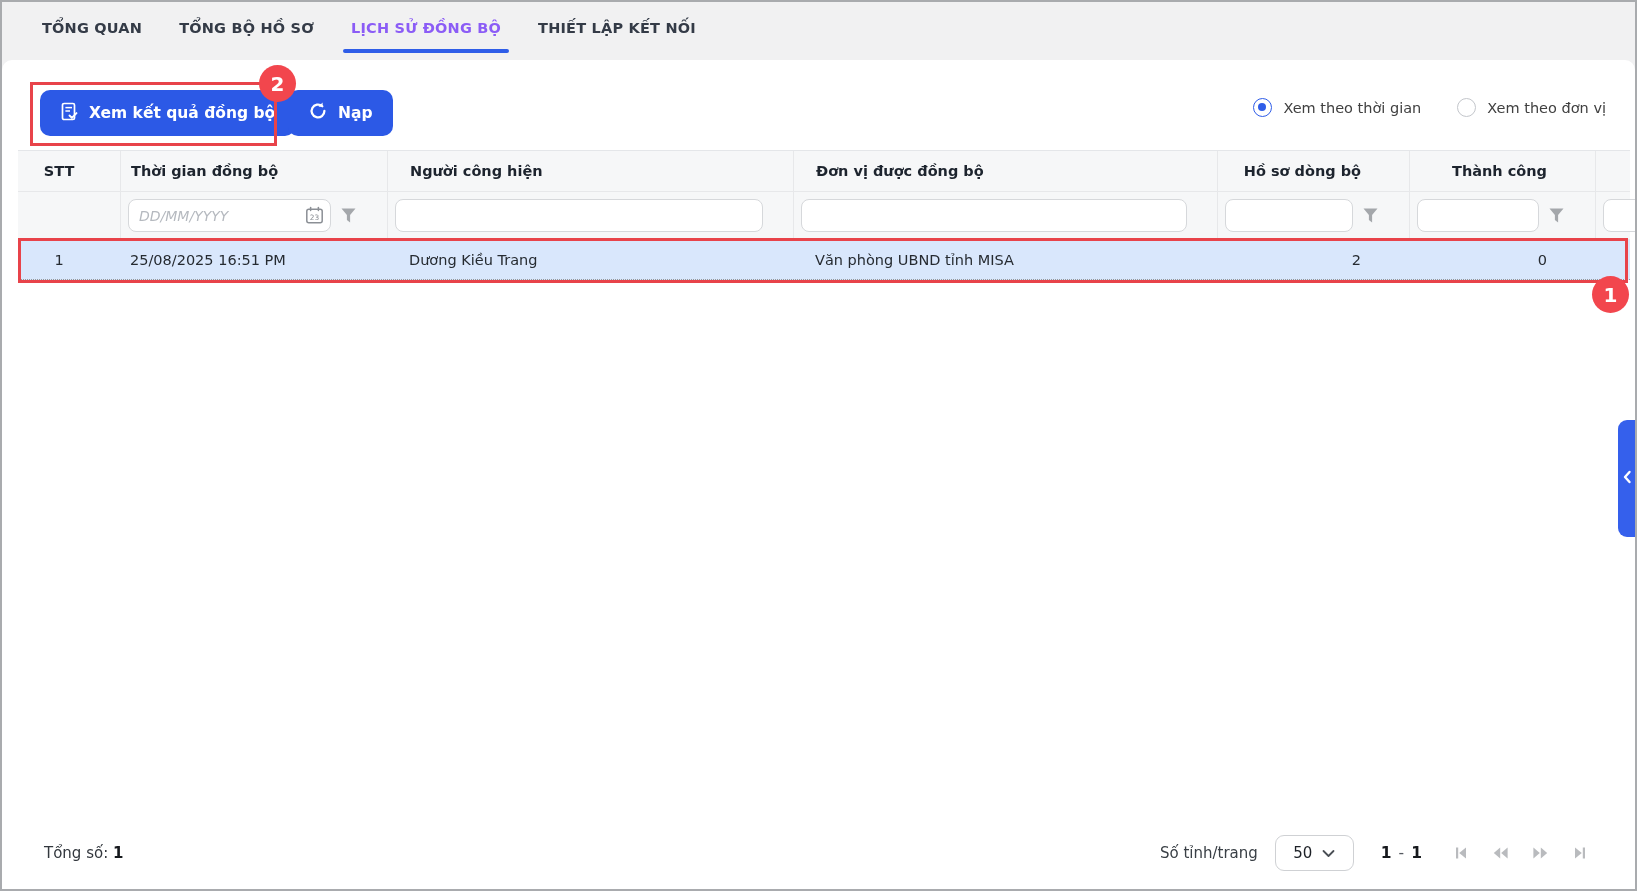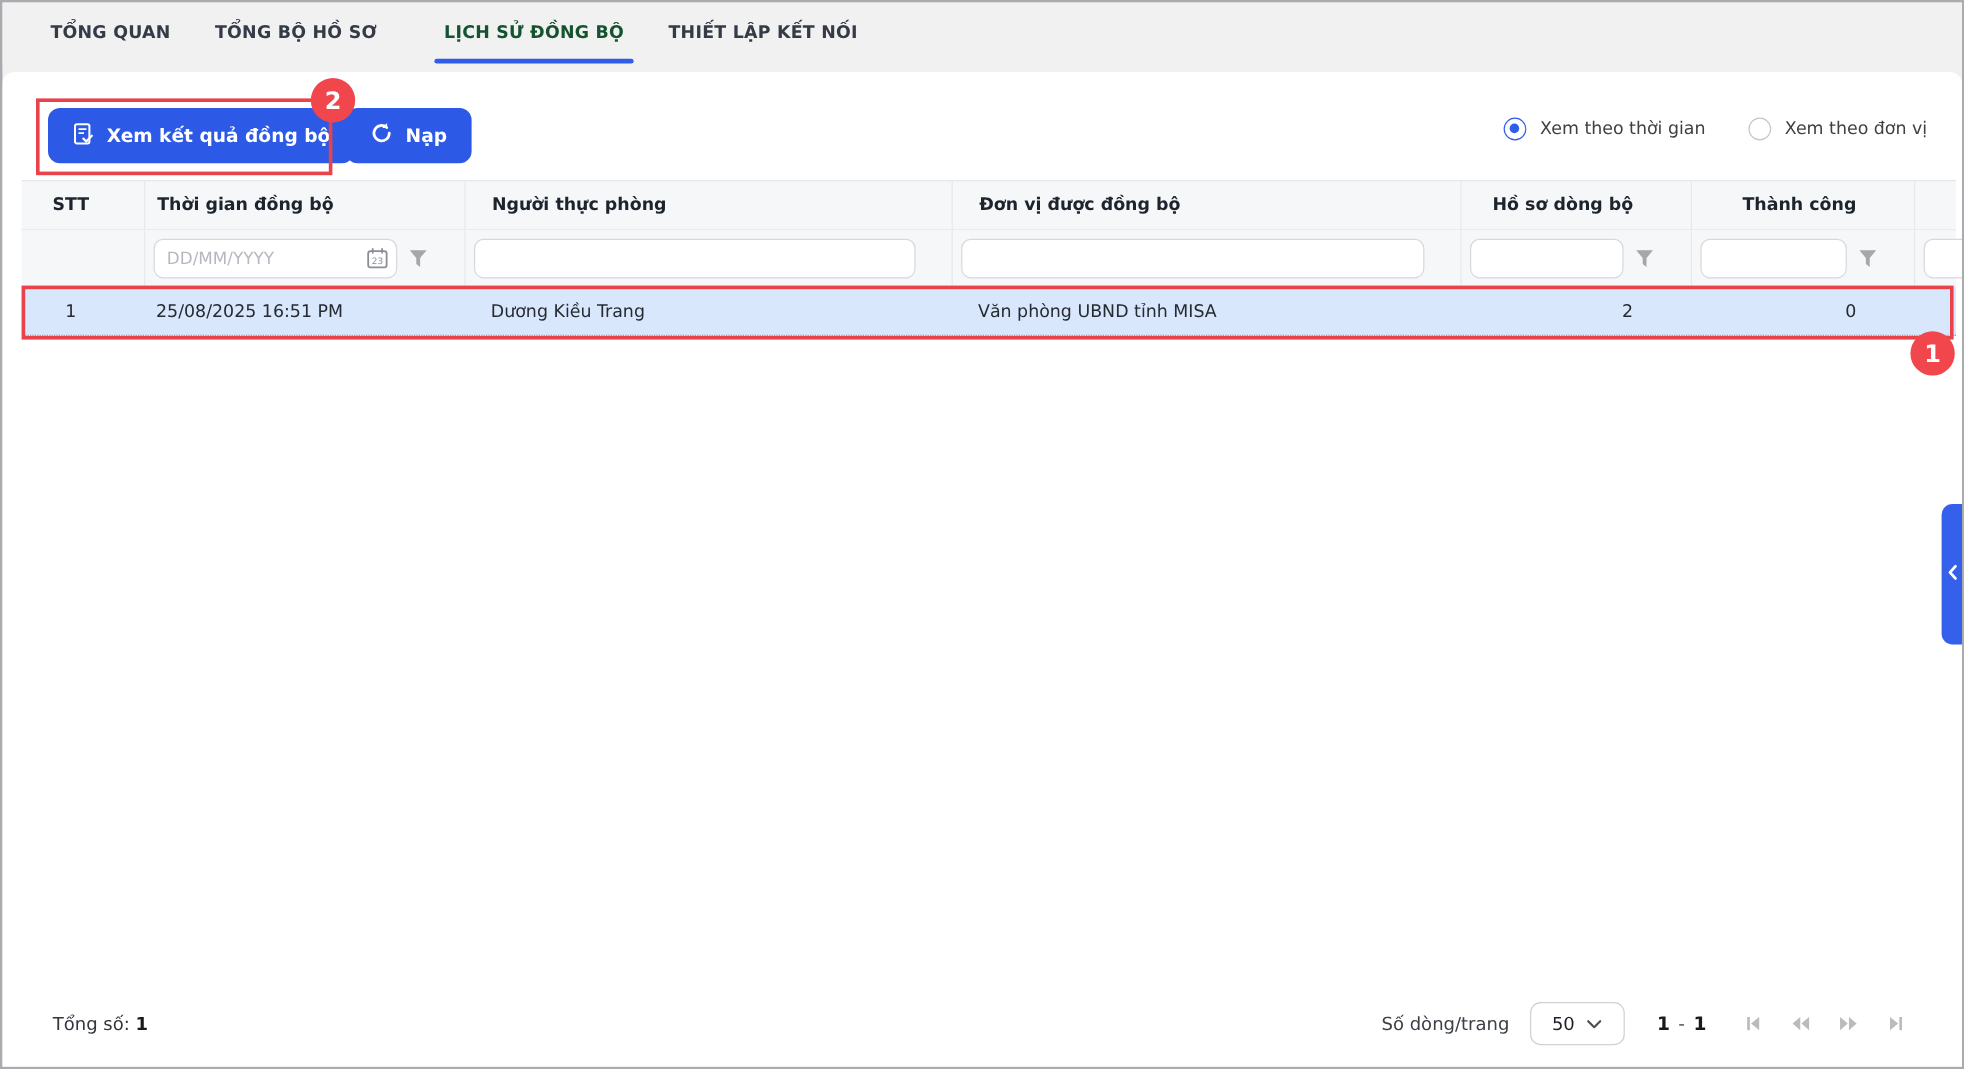--- a/index.html
+++ b/index.html
@@ -15,21 +15,21 @@
   .tabbar {
     position:absolute; left:0; top:0; right:0; height:52px;
     background:#f1f1f2; display:flex; align-items:stretch;
     padding-left:38px; gap:33px;
   }
   .tab {
     position:relative; display:flex; align-items:center;
     font-size:14.5px; font-weight:700; color:#343b47; letter-spacing:.2px;
     cursor:pointer; padding:0 2px; white-space:nowrap;
   }
-  .tab.active { color:#14532d;margin-left:19px; }
+  .tab.active { color:#8b5cf6; }
   .tab.active::after {
     content:""; position:absolute; left:-6px; right:-6px; bottom:1px;
     height:4px; border-radius:2px; background:#2f5de8;
   }
 
   
   .content {
     position:absolute; left:0; top:58px; right:0; bottom:0;
     background:#ffffff; border-radius:10px 10px 0 0;
   }
@@ -77,21 +77,21 @@
   .tfilter { background:#f6f7f8; height:48px; border-bottom:1px solid #e7e8ea; }
   .fcell { display:flex; align-items:center; padding:0 10px 0 7px; gap:9px; }
   .fcell.empty { padding:0; }
   .finput {
     flex:1 1 auto; min-width:0; height:33px; border:1px solid #d6d8db; border-radius:8px;
     background:#fff; font-family:inherit; font-size:14px; color:#2a2f36; padding:0 10px;
     outline:none;
   }
   .finput::placeholder { color:#b5b9bf; }
   .date-wrap { position:relative; flex:1 1 auto; min-width:0; display:flex; }
-  .date-wrap .finput { padding-right:32px; width:100%; }
+  .date-wrap .finput { padding-right:32px; width:100%;font-style:italic; }
   .cal-btn { position:absolute; right:7px; top:7px; cursor:pointer; line-height:0; }
   .funnel { flex:0 0 auto; cursor:pointer; line-height:0; }
 
   .tdata { background:#d9e7fc; height:40px; border-bottom:1px dotted #95989c; cursor:pointer; }
   .td { display:flex; align-items:center; font-size:14.5px; color:#262b31; white-space:nowrap; overflow:hidden; }
 
   
   .ann-rect { position:absolute; border:3px solid #e8434a; pointer-events:none; z-index:4; }
   .ann-rect.btn-rect { left:28px; top:80px; width:247px; height:64px; }
   .ann-rect.row-rect { left:16px; top:236px; width:1610px; height:45px; }
@@ -176,21 +176,21 @@
       <span class="radio-circle"></span>
       <span class="radio-label">Xem theo đơn vị</span>
     </div>
   </div>
 
   <div class="tbl">
 
     <div class="trow thead">
       <div class="th c-center">STT</div>
       <div class="th c-left-sm">Thời gian đồng bộ</div>
-      <div class="th c-left">Người thực phòng</div>
+      <div class="th c-left">Người công hiện</div>
       <div class="th c-left">Đơn vị được đồng bộ</div>
       <div class="th c-right">Hồ sơ dòng bộ</div>
       <div class="th c-right">Thành công</div>
       <div class="th c-right">Thất bại</div>
     </div>
 
     <div class="trow tfilter">
       <div class="fcell empty"></div>
 
       <div class="fcell">
@@ -272,21 +272,21 @@
     </span>
   </div>
 
   <div class="footer">
     <div class="total">
       <span>Tổng số:</span>
       <b>1</b>
     </div>
 
     <div class="pager">
-      <span class="pp-label">Số dòng/trang</span>
+      <span class="pp-label">Số tỉnh/trang</span>
 
       <div class="pp-select">
         <span>50</span>
         <span>
           <svg width="13" height="9" viewBox="0 0 13 9" fill="none">
             <path d="M1.5 2l5 5 5-5" stroke="#4a4f55" stroke-width="1.8" stroke-linecap="round" stroke-linejoin="round" fill="none"></path>
           </svg>
         </span>
       </div>
 

